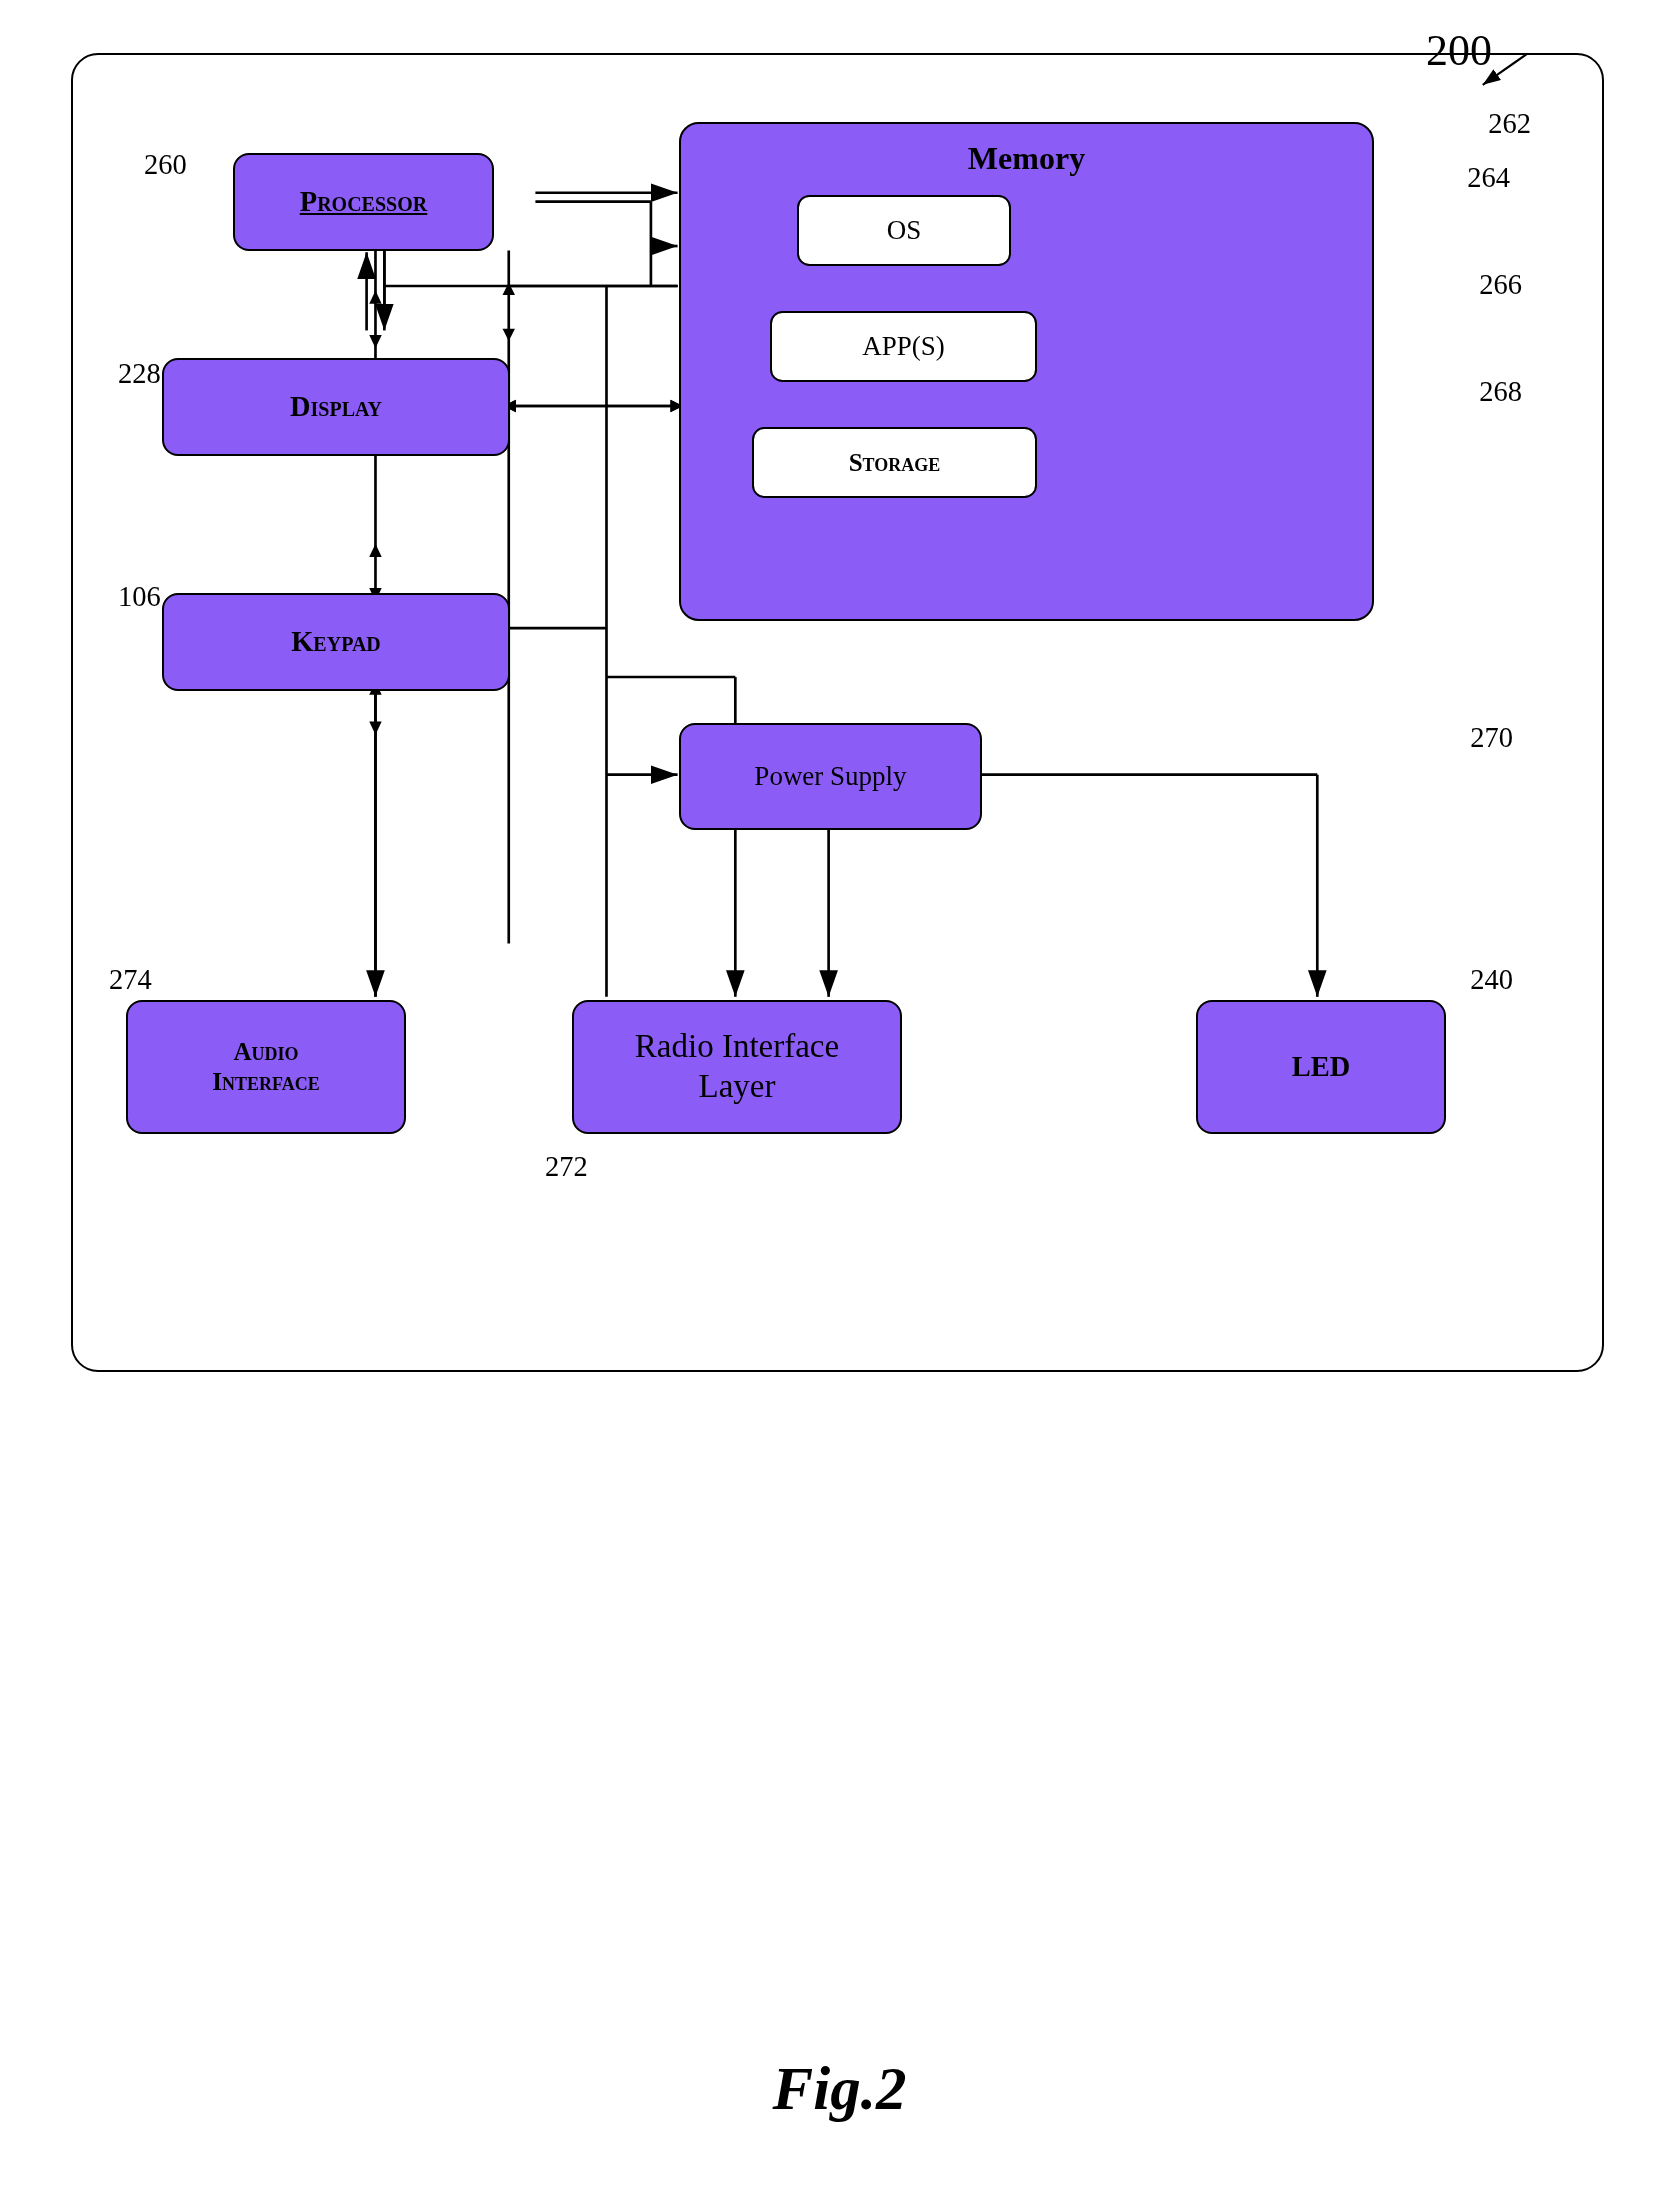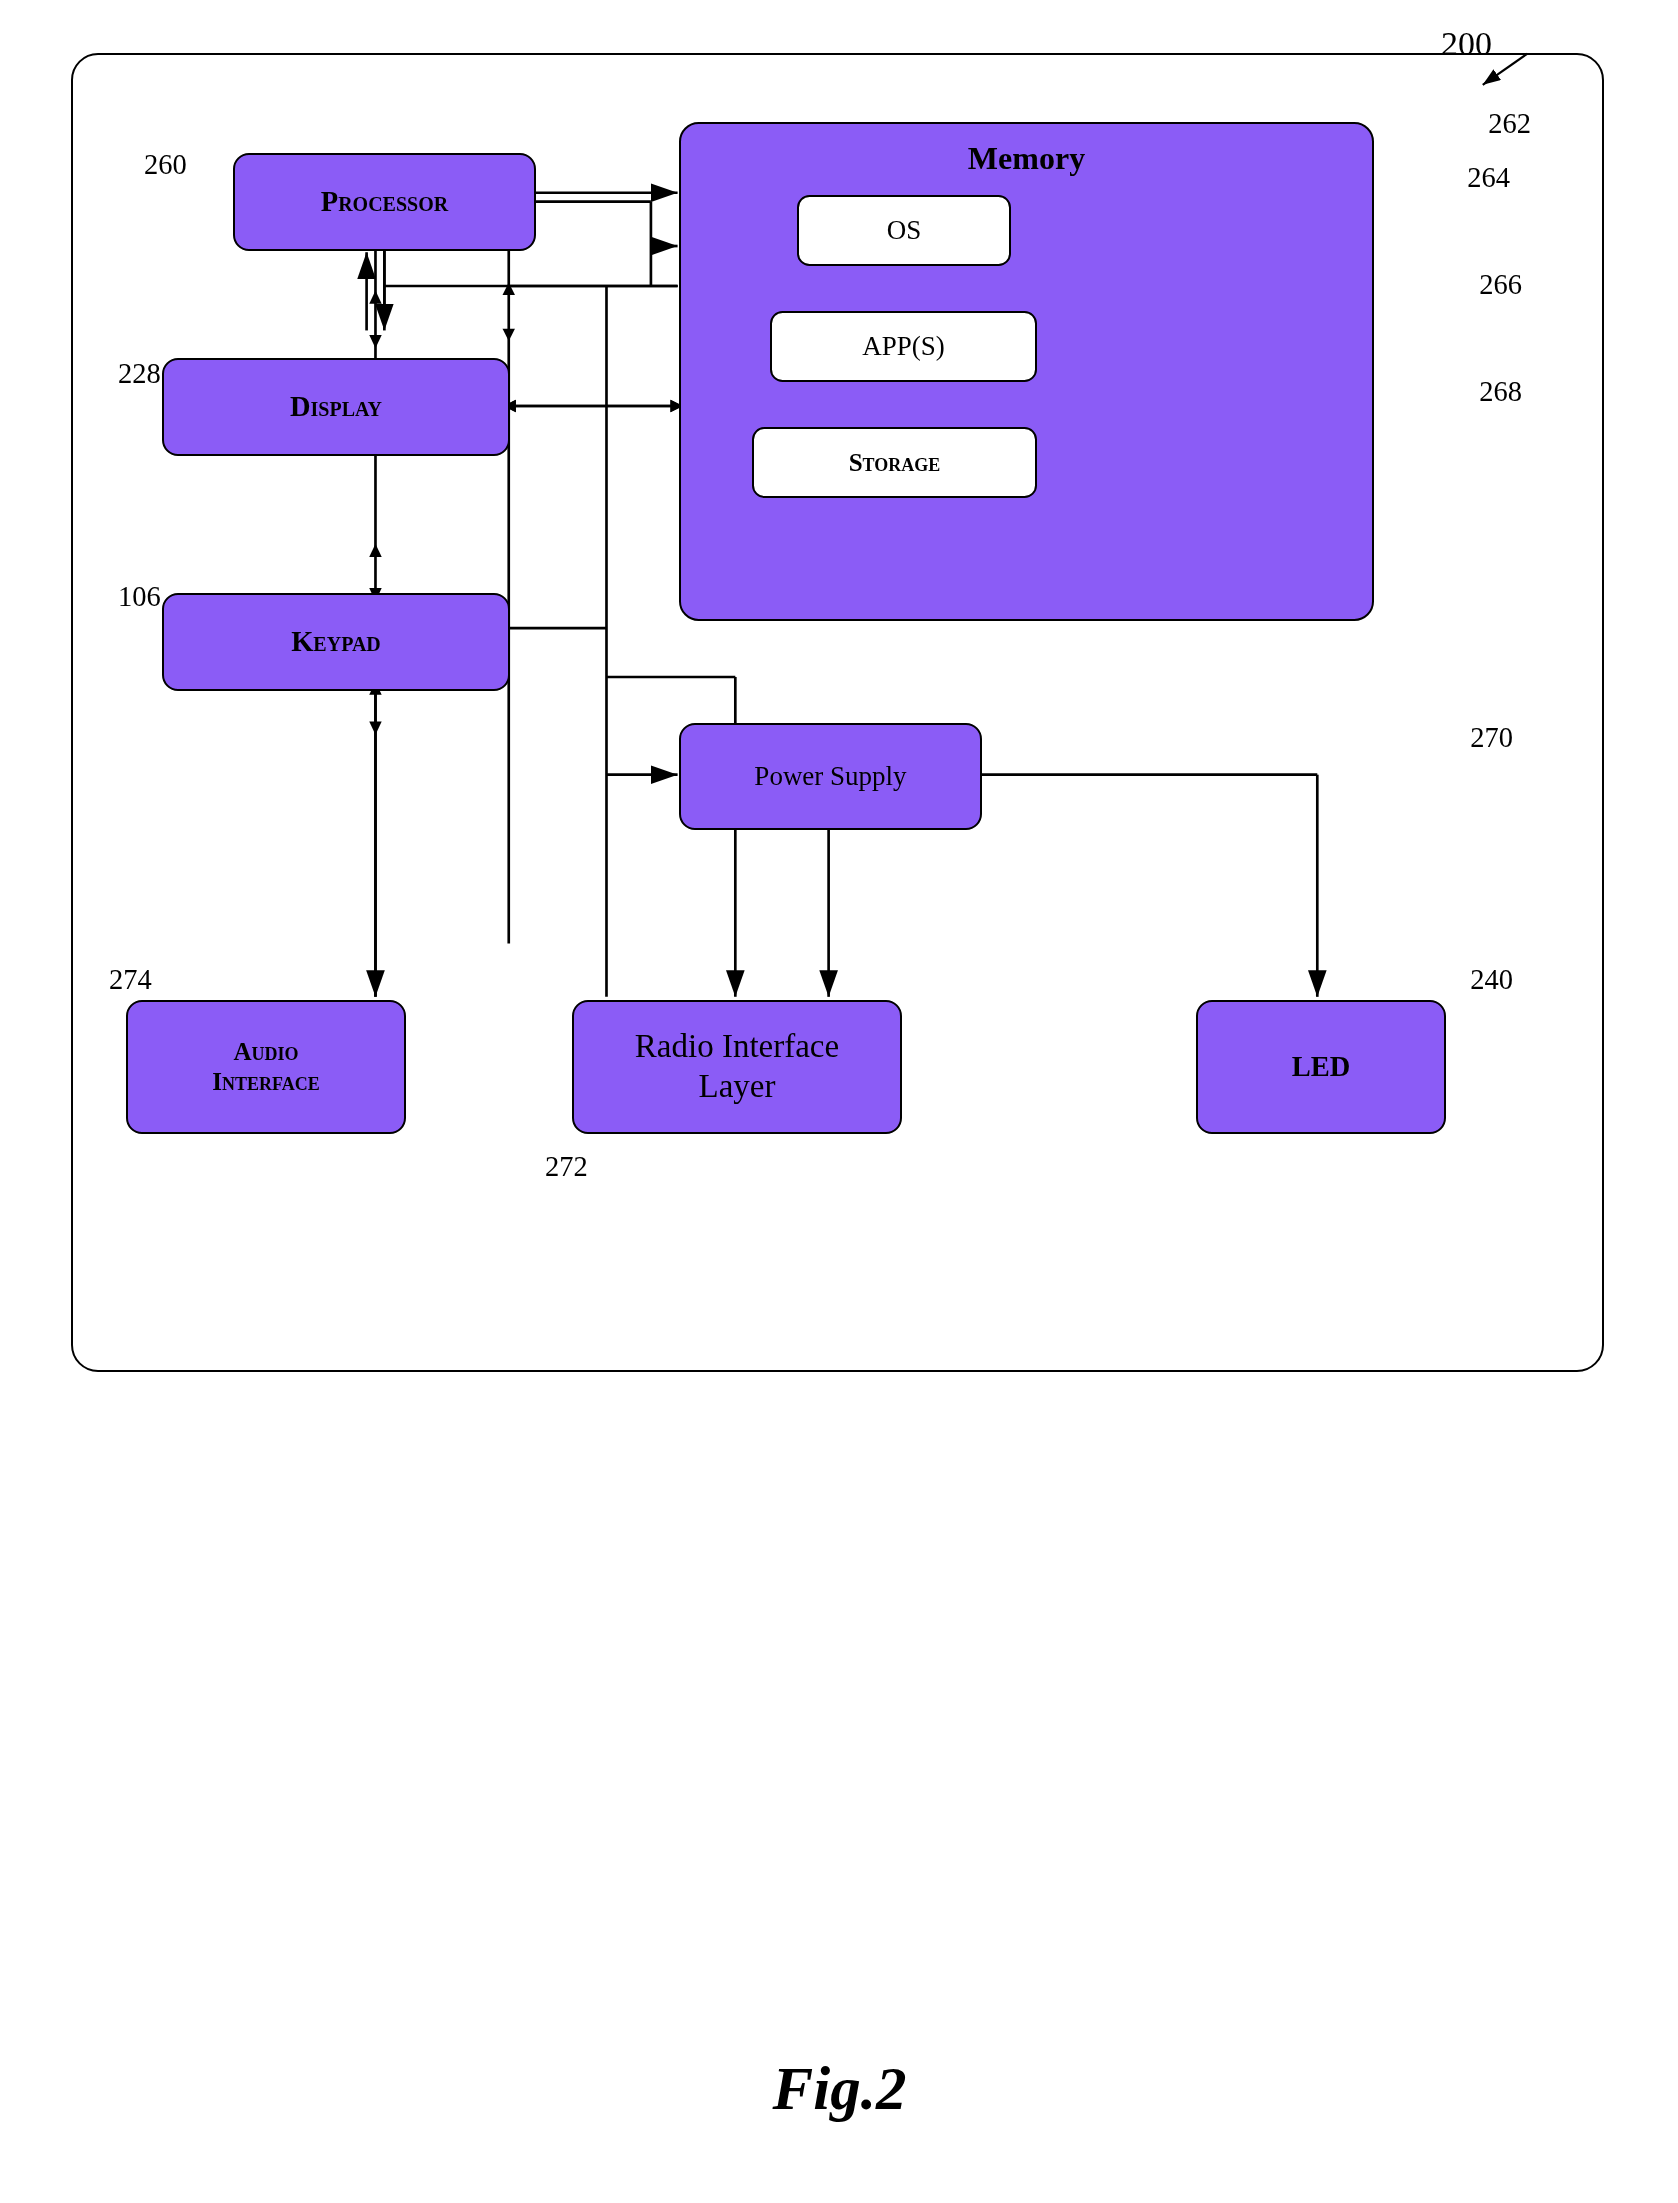--- a/index.html
+++ b/index.html
@@ -42,22 +42,23 @@
       font-weight: bold;
       font-variant: small-caps;
       line-height: 1.2;
       font-family: 'Times New Roman', Times, serif;
     }
 
     
     .processor-block {
       top: 98px;
       left: 160px;
-      width: 303px;
+      width: 261px;
       height: 98px;
+      text-decoration: underline;
     }
 
     .memory-title {
       position: absolute;
       top: 16px;
       left: 50%;
       transform: translateX(-50%);
       font-size: 32px;
       font-weight: bold;
       font-family: 'Times New Roman', Times, serif;
@@ -302,21 +303,21 @@
 
   <span class="ref-label" style="top:909px; left:36px;">274</span>
 
   <span class="ref-label" style="top:1096px; left:472px;">272</span>
 
   <span class="ref-label" style="top:909px; right:89px;">240</span>
 
 </div>
 
 <div style="position:absolute; top:25px; right:187px;">
-  <span style="font-size:34px; font-family:'Times New Roman',Times,serif;">200</span>
+  <span style="font-size:44px; font-family:'Times New Roman',Times,serif;">200</span>
 </div>
 
 <svg style="position:absolute; top:49px; right:143px; width:71px; height:45px;" viewBox="0 0 80 50" width="71" height="45">
   <line x1="70" y1="5" x2="20" y2="40" stroke="#000" stroke-width="2.5" marker-end="url(#arr)"></line>
   <defs>
     <marker id="arr" markerWidth="8" markerHeight="6" refX="8" refY="3" orient="auto">
       <polygon points="0 0, 8 3, 0 6" fill="#000"></polygon>
     </marker>
   </defs>
 </svg>

